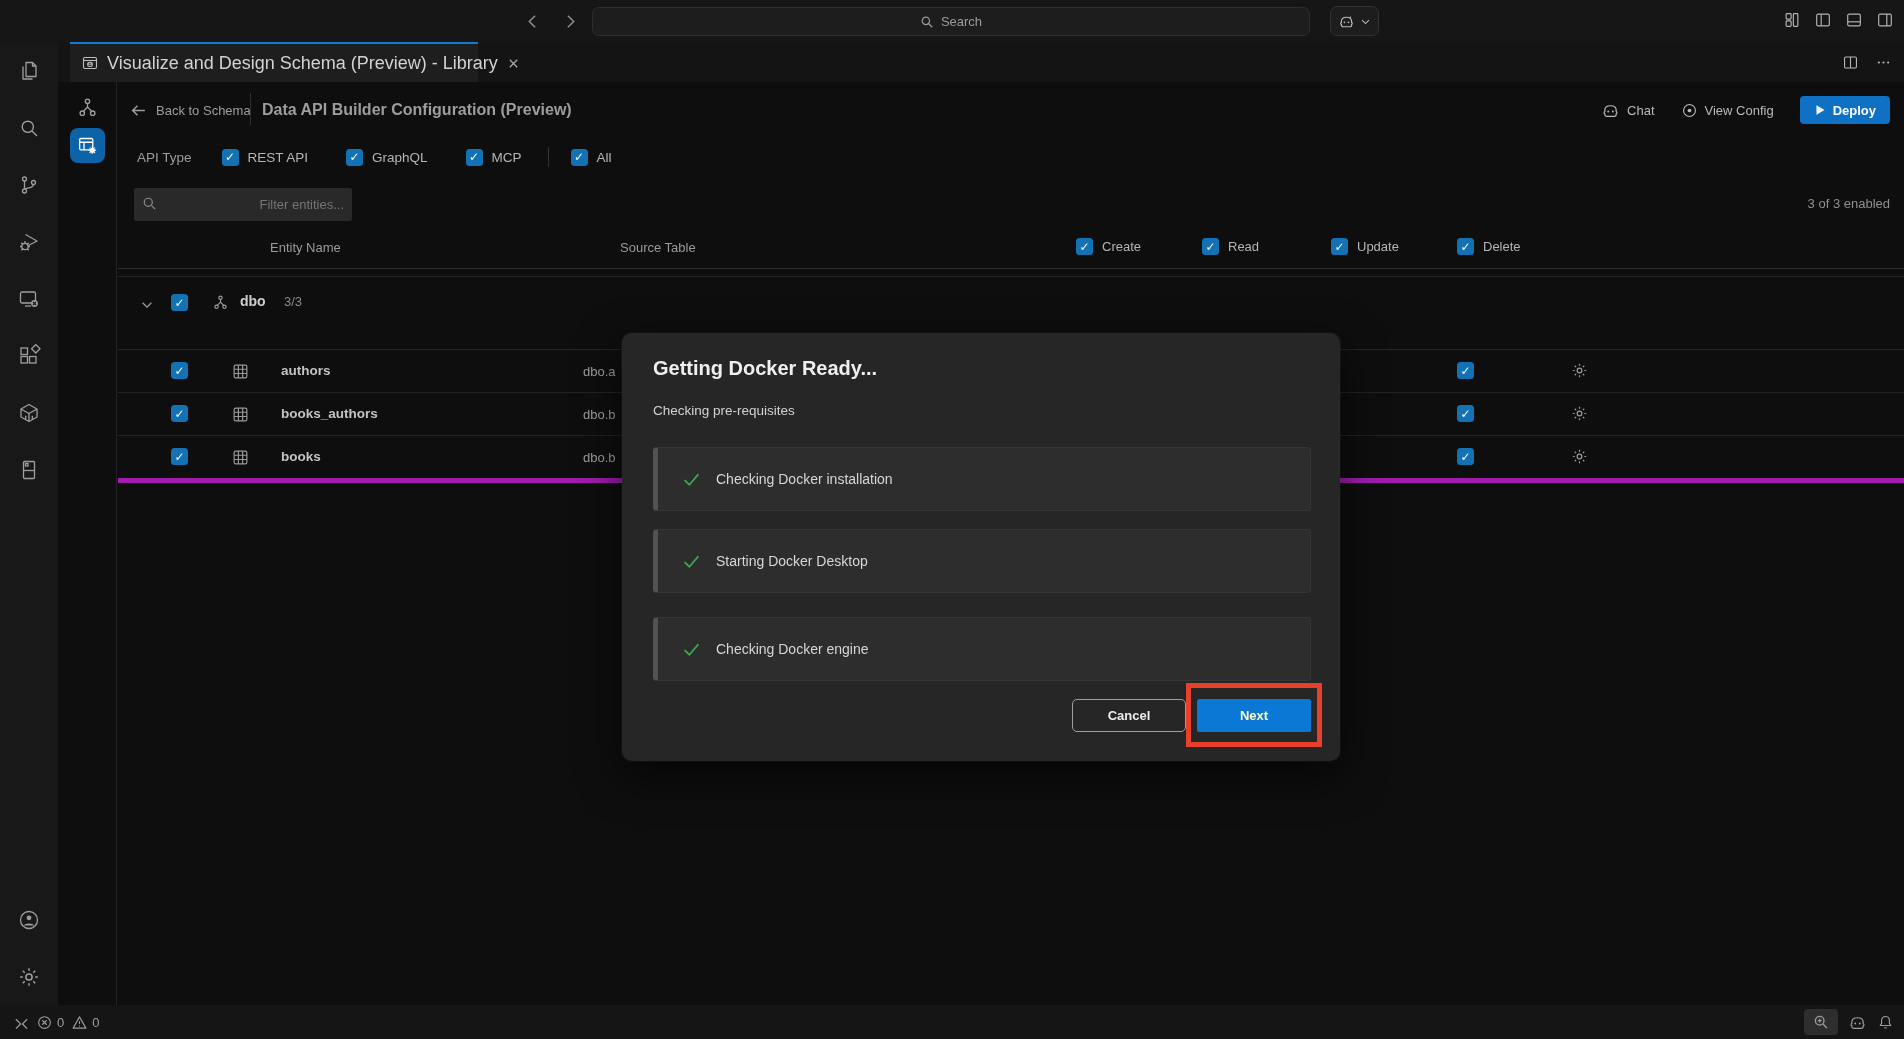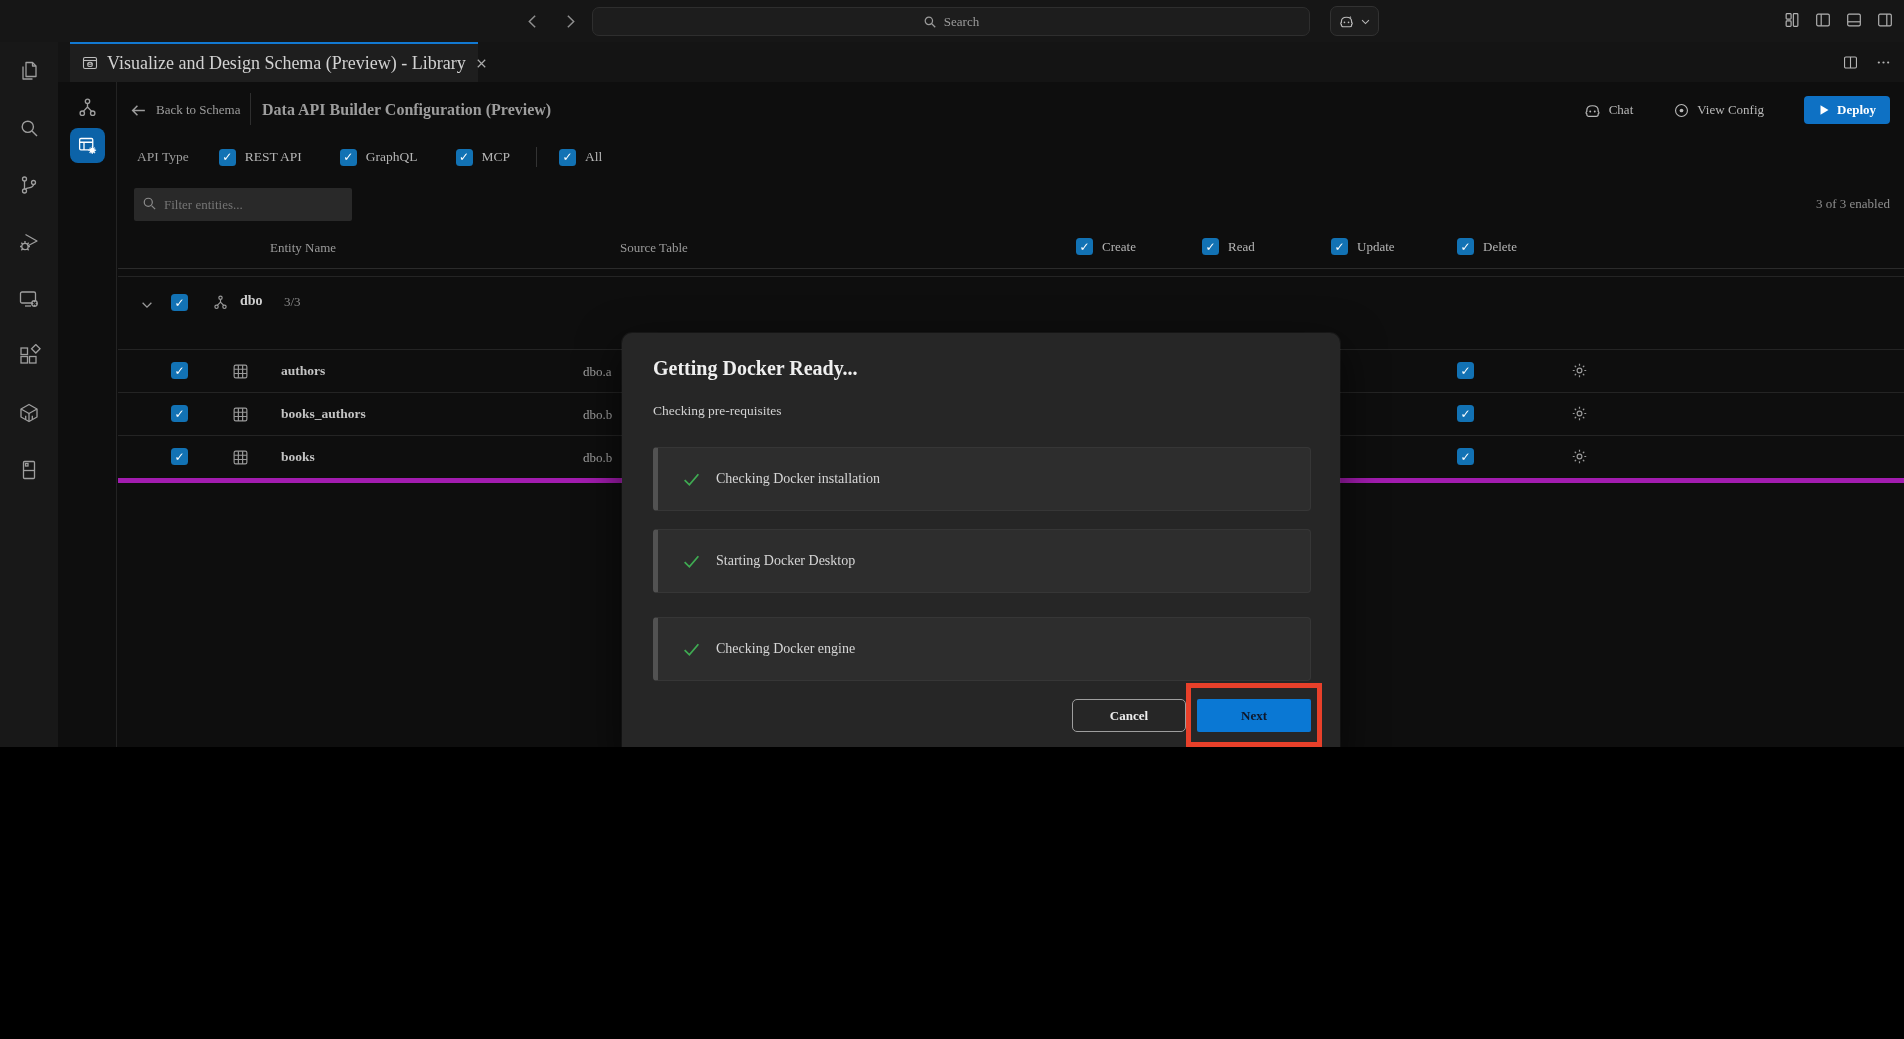--- a/index.html
+++ b/index.html
@@ -1,17 +1,17 @@
 <!DOCTYPE html>
 <html><head>
 <meta charset="utf-8">
 <style>
   html,body{margin:0;padding:0;background:#000;}
-  #app{position:relative;width:1904px;height:747px;background:#0f0f0f;overflow:hidden;
-       font-family:Liberation Serif, serif;color:#cccccc;-webkit-font-smoothing:antialiased;}
+  #app{position:relative;width:1904px;height:1039px;background:#0f0f0f;overflow:hidden;
+       font-family:Liberation Sans, sans-serif;color:#cccccc;-webkit-font-smoothing:antialiased;}
   .tex{background-image:
       radial-gradient(rgba(255,255,255,.030) 1px,transparent 1.3px),
       radial-gradient(rgba(255,255,255,.018) 1px,transparent 1.1px),
       radial-gradient(rgba(0,0,0,.35) 1px,transparent 1.3px);
       background-size:9px 7px,13px 11px,7px 10px;background-position:0 0,4px 3px,2px 6px;}
   svg{display:block}
 
   
   .titlebar{position:absolute;left:0;top:0;width:1904px;height:42px;background:#161616;}
   .nav-arrows{position:absolute;left:520px;top:9px;display:flex;gap:14px;color:#8f8f8f;}
@@ -53,36 +53,36 @@
   .subrail .rail-icon{position:absolute;left:17px;top:13px;color:#9e9e9e;}
   .rail-active{position:absolute;left:12px;top:46px;width:35px;height:35px;border-radius:8px;background:#0c63a8;
       display:flex;align-items:center;justify-content:center;color:#fff;}
 
   .main{position:absolute;left:60px;top:0;width:1786px;height:100%;}
 
   .page-header{position:absolute;left:0;top:8px;width:100%;height:40px;display:flex;align-items:center;}
   .back-link{position:absolute;left:12px;display:flex;align-items:center;gap:9px;color:#9d9d9d;font-size:13px;}
   .hdr-divider{position:absolute;left:132px;top:3px;width:1px;height:32px;background:#2e2e2e;}
   .page-title{position:absolute;left:144px;font-size:16px;font-weight:bold;color:#9d9d9d;}
-  .hdr-actions{position:absolute;right:14px;display:flex;align-items:center;gap:40px;}
+  .hdr-actions{position:absolute;right:14px;display:flex;align-items:center;gap:26px;}
   .hdr-btn{display:flex;align-items:center;gap:7px;color:#b9b9b9;font-size:13px;}
   .deploy-btn{display:flex;align-items:center;gap:7px;background:#0e71c4;color:#fff;font-size:13px;font-weight:bold;
       height:28px;padding:0 14px;border-radius:4px;}
 
   .api-row{position:absolute;left:19px;top:58px;height:34px;display:flex;align-items:center;font-size:13.5px;color:#b5b5b5;}
   .api-label{color:#9d9d9d;margin-right:30px;}
   .cb{width:17px;height:17px;border-radius:3.5px;background:#1272b4;display:inline-flex;align-items:center;
       justify-content:center;flex:none;}
   .cb::after{content:"\2713";color:#fff;font-size:12px;font-weight:bold;font-family:"DejaVu Sans",sans-serif;line-height:1;}
   .api-opt{display:flex;align-items:center;gap:9px;margin-right:38px;}
   .api-sep{width:1px;height:20px;background:#333;margin:0 22px 0 -12px;}
 
   .filter-input{position:absolute;left:16px;top:106px;width:218px;height:33px;background:#292929;border:none;
       border-radius:2px;color:#bdbdbd;font-size:13px;padding:0 8px 0 30px;box-sizing:border-box;outline:none;
-      font-family:inherit;}
+      font-family:inherit;text-align:right;}
   .filter-icon{position:absolute;left:24px;top:114px;color:#8b8b8b;}
   .enabled-summary{position:absolute;right:14px;top:114px;font-size:13px;color:#8f8f8f;}
 
   .thead{position:absolute;left:0;top:146px;width:100%;height:40px;border-bottom:1px solid #2b2b2b;font-size:13px;color:#9a9a9a;}
   .thead .col-entity{position:absolute;left:152px;top:12px;}
   .thead .col-source{position:absolute;left:502px;top:12px;}
   .perm{position:absolute;top:10px;display:flex;align-items:center;gap:9px;color:#b5b5b5;}
   .perm-0{left:958px}.perm-1{left:1084px}.perm-2{left:1213px}.perm-3{left:1339px}
 
   .group-row{position:absolute;left:0;top:194px;width:100%;height:52px;border-top:1px solid #242424;}
@@ -110,21 +110,21 @@
   .step-card{position:absolute;left:31px;width:658px;height:64px;background:#2d2d2d;border:1px solid rgba(255,255,255,.045);
       border-left:5px solid #525252;border-radius:4px;box-sizing:border-box;display:flex;align-items:center;
       padding-left:24px;gap:15px;}
   .step-0{top:114px}.step-1{top:196px}.step-2{top:284px}
   .step-text{font-size:14px;color:#d6d6d6;}
   .check-green{color:#3fab52;}
   .btn-cancel{position:absolute;left:450px;top:366px;width:114px;height:33px;border:1px solid #9e9e9e;border-radius:5px;
       background:transparent;color:#ededed;font-size:13px;font-weight:bold;display:flex;align-items:center;justify-content:center;
       box-sizing:border-box;}
   .btn-next{position:absolute;left:575px;top:366px;width:114px;height:33px;background:#0a78d4;border-radius:2px;
-      color:#0f172a;font-size:13px;font-weight:bold;display:flex;align-items:center;justify-content:center;}
+      color:#fef9c3;font-size:13px;font-weight:bold;display:flex;align-items:center;justify-content:center;}
   .annotation{position:absolute;left:564px;top:350px;width:136px;height:64px;border:5px solid #e8402a;box-sizing:border-box;
       z-index:60;pointer-events:none;}
 </style>
 </head>
 <body>
 
 <div id="app">
 
   <div class="titlebar tex">
     <div class="nav-arrows">

